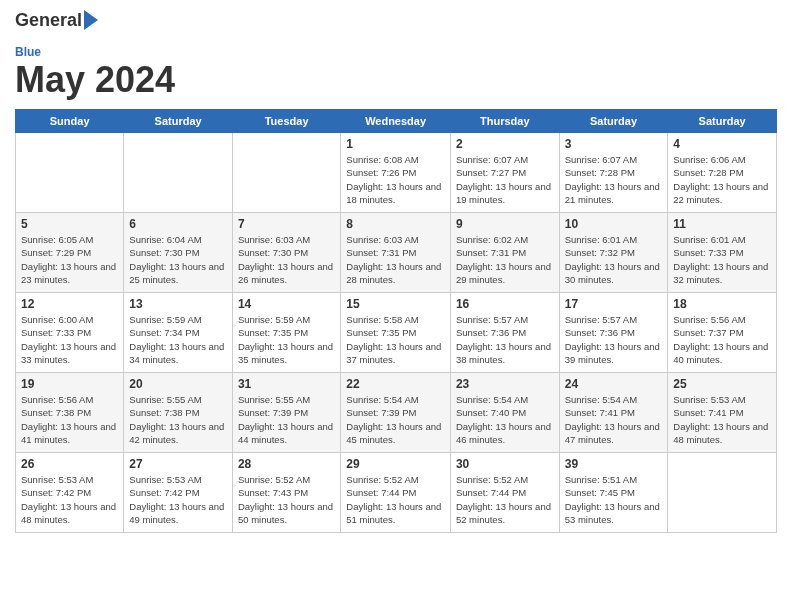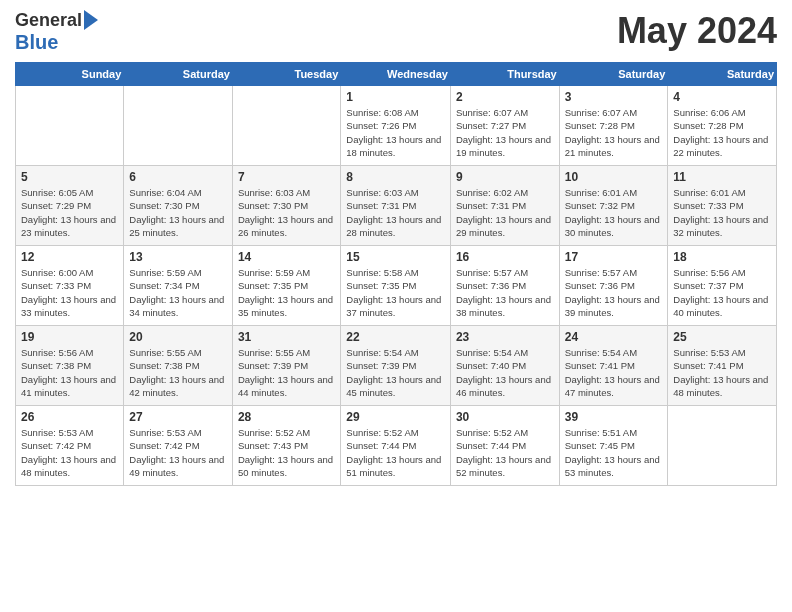--- a/index.html
+++ b/index.html
@@ -12,39 +12,41 @@
     }
     .container {
       width: 792px;
       padding: 10px 15px 5px 15px;
     }
     .header {
       display: flex;
       justify-content: space-between;
       align-items: flex-start;
       margin-bottom: 8px;
+      flex-direction: column;
     }
     .logo {
       display: flex;
       flex-direction: column;
       align-items: flex-start;
     }
     .logo-text {
       display: flex;
       align-items: center;
     }
     .logo-general {
       font-size: 18px;
       font-weight: bold;
       color: #333;
     }
     .logo-blue {
-      font-size: 20px;
+      font-size: 12px;
       font-weight: bold;
       color: #2d6bb5;
+      margin-top: 14px;
     }
     .logo-arrow {
       width: 0;
       height: 0;
       border-top: 10px solid transparent;
       border-bottom: 10px solid transparent;
       border-left: 14px solid #2d6bb5;
       margin-left: 2px;
       margin-top: -2px;
     }
@@ -61,21 +63,21 @@
       color: #555;
     }
     .calendar {
       width: 100%;
       border-collapse: collapse;
       font-size: 10px;
     }
     .calendar th {
       background-color: #2d6bb5;
       color: white;
-      text-align: right;
+      text-align: center;
       padding: 5px 2px;
       font-size: 11px;
       border: 1px solid #2d6bb5;
     }
     .calendar td {
       border: 1px solid #ccc;
       vertical-align: top;
       padding: 4px 5px;
       width: 113px;
       height: 80px;

